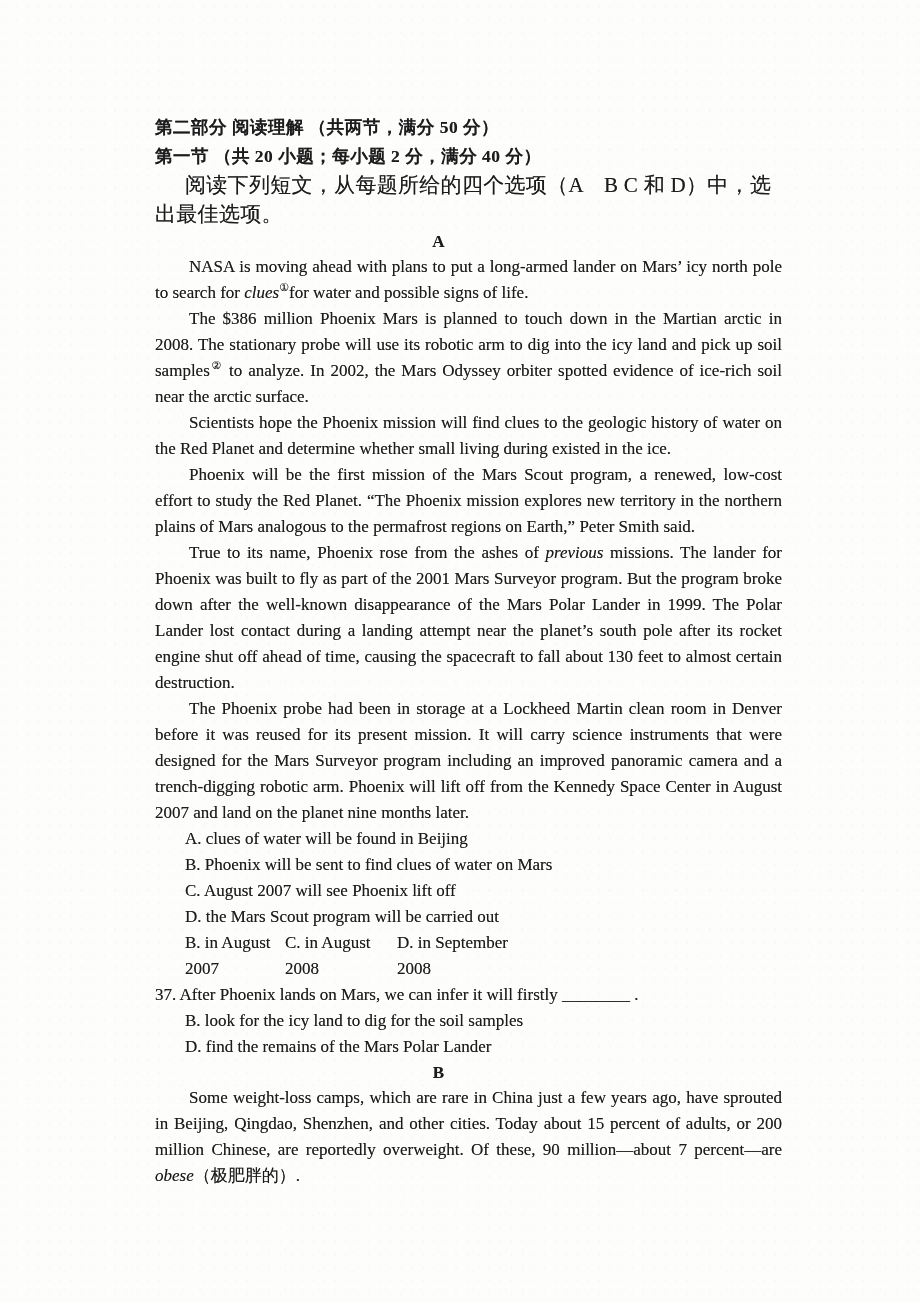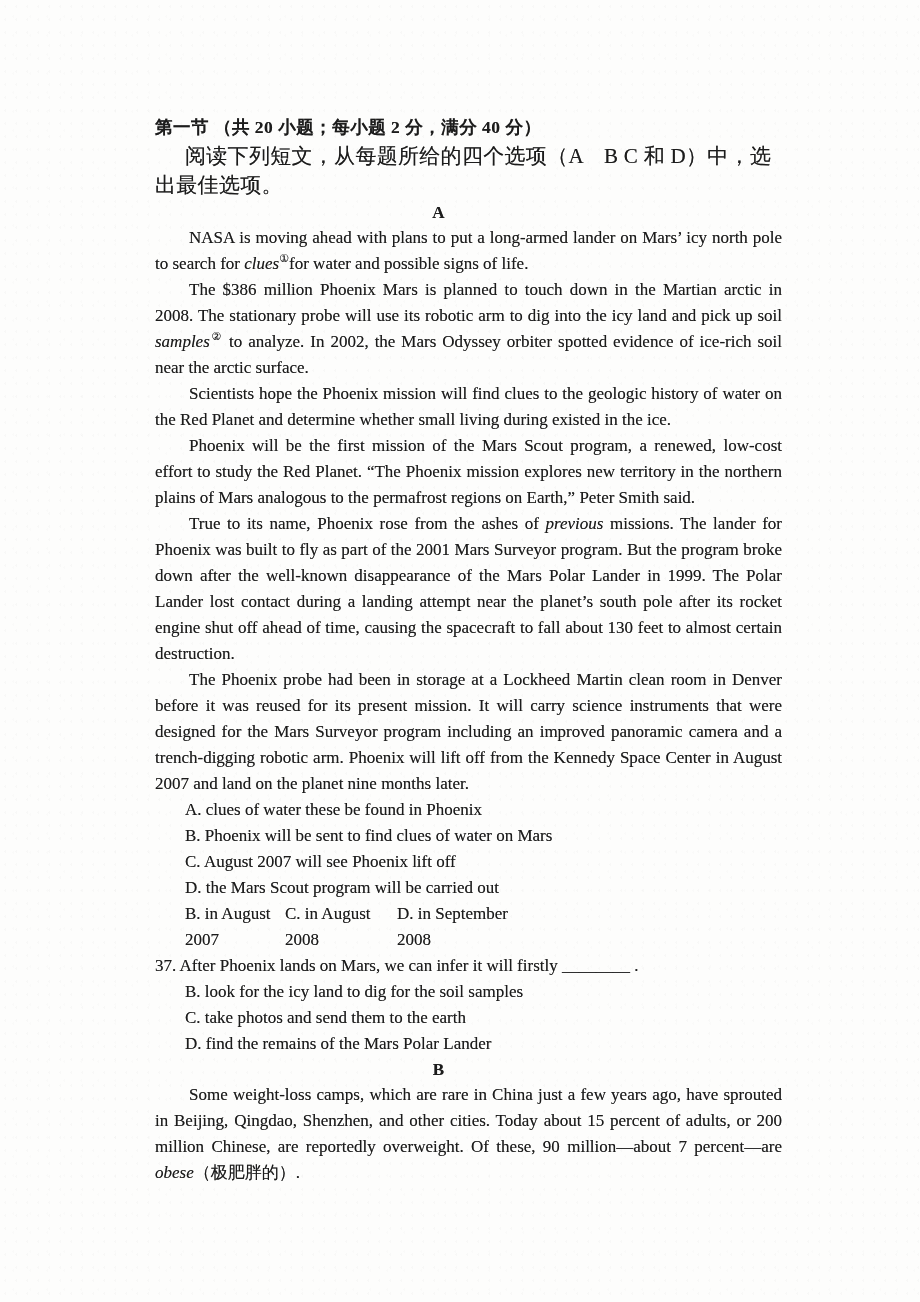--- a/index.html
+++ b/index.html
@@ -70,54 +70,54 @@
   .q-options-inline span:nth-child(1) { width: 100px; flex: none; }
   .q-options-inline span:nth-child(2) { width: 112px; flex: none; }
   .q-options-inline span:nth-child(3) { width: 131px; flex: none; }
   .q-options-inline span:nth-child(4) { flex: none; }
 </style>
 </head>
 <body>
 
 <div class="page">
 
+  <div class="cn-header">第二部分 阅读理解 （共两节，满分 50 分）</div>
   <div class="cn-header">第一节 （共 20 小题；每小题 2 分，满分 40 分）</div>
   <div class="cn-intro">阅读下列短文，从每题所给的四个选项（A　B C 和 D）中，选出最佳选项。</div>
 
   <div class="section-label">A</div>
 
   <p class="para"><span>NASA is moving ahead with plans to put a long-armed lander on Mars’ icy north pole to search for </span><span style="font-style: italic;">clues</span><sup>①</sup><span>for water and possible signs of life.</span></p>
-  <p class="para"><span>The $386 million Phoenix Mars is planned to touch down in the Martian arctic in 2008. The stationary probe will use its robotic arm to dig into the icy land and pick up soil </span><span style="font-style: italic;">samples</span><sup>②</sup><span> to analyze. In 2002, the Mars Odyssey orbiter spotted evidence of ice-rich soil near the arctic surface.</span></p>
+  <p class="para"><span>The $386 million Phoenix Mars is planned to touch down in the Martian arctic in 2008. The stationary probe will use its robotic arm to dig into the icy land and pick up soil </span><span style="">samples</span><sup>②</sup><span> to analyze. In 2002, the Mars Odyssey orbiter spotted evidence of ice-rich soil near the arctic surface.</span></p>
   <p class="para"><span>Scientists hope the Phoenix mission will find clues to the geologic history of water on the Red Planet and determine whether small living during existed in the ice.</span></p>
   <p class="para"><span>Phoenix will be the first mission of the Mars Scout program, a renewed, low-cost effort to study the Red Planet. “The Phoenix mission explores new territory in the northern plains of Mars analogous to the permafrost regions on Earth,” Peter Smith said.</span></p>
   <p class="para"><span>True to its name, Phoenix rose from the ashes of </span><span style="font-style: italic;">previous</span><span> missions. The lander for Phoenix was built to fly as part of the 2001 Mars Surveyor program. But the program broke down after the well-known disappearance of the Mars Polar Lander in 1999. The Polar Lander lost contact during a landing attempt near the planet’s south pole after its rocket engine shut off ahead of time, causing the spacecraft to fall about 130 feet to almost certain destruction.</span></p>
   <p class="para"><span>The Phoenix probe had been in storage at a Lockheed Martin clean room in Denver before it was reused for its present mission. It will carry science instruments that were designed for the Mars Surveyor program including an improved panoramic camera and a trench-digging robotic arm. Phoenix will lift off from the Kennedy Space Center in August 2007 and land on the planet nine months later.</span></p>
 
   <div class="question">
     <div class="q-options-stacked">
-      <div>A. clues of water these be found in Phoenix</div>
+      <div>A. clues of water will be found in Beijing</div>
       <div>B. Phoenix will be sent to find clues of water on Mars</div>
       <div>C. August 2007 will see Phoenix lift off</div>
       <div>D. the Mars Scout program will be carried out</div>
     </div>
   </div>
 
   <div class="question">
     <div class="q-options-inline">
       <span>B. in August 2007</span>
       <span>C. in August 2008</span>
       <span>D. in September 2008</span>
     </div>
   </div>
 
   <div class="question">
     <span class="q-stem">37. After Phoenix lands on Mars, we can infer it will firstly ________ .</span>
     <div class="q-options-stacked">
       <div>B. look for the icy land to dig for the soil samples</div>
-      <div>C. take photos and send them to the earth</div>
       <div>D. find the remains of the Mars Polar Lander</div>
     </div>
   </div>
 
   <div class="section-label">B</div>
 
   <p class="para"><span>Some weight-loss camps, which are rare in China just a few years ago, have sprouted in Beijing, Qingdao, Shenzhen, and other cities. Today about 15 percent of adults, or 200 million Chinese, are reportedly overweight. Of these, 90 million—about 7 percent—are </span><span style="font-style: italic;">obese</span><span>（极肥胖的）.</span></p>
 
 </div>
 

